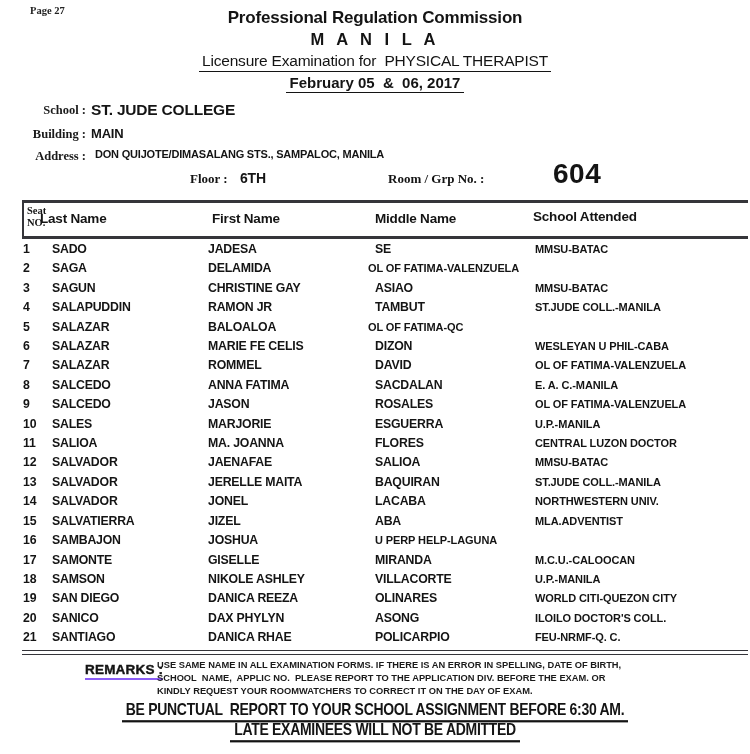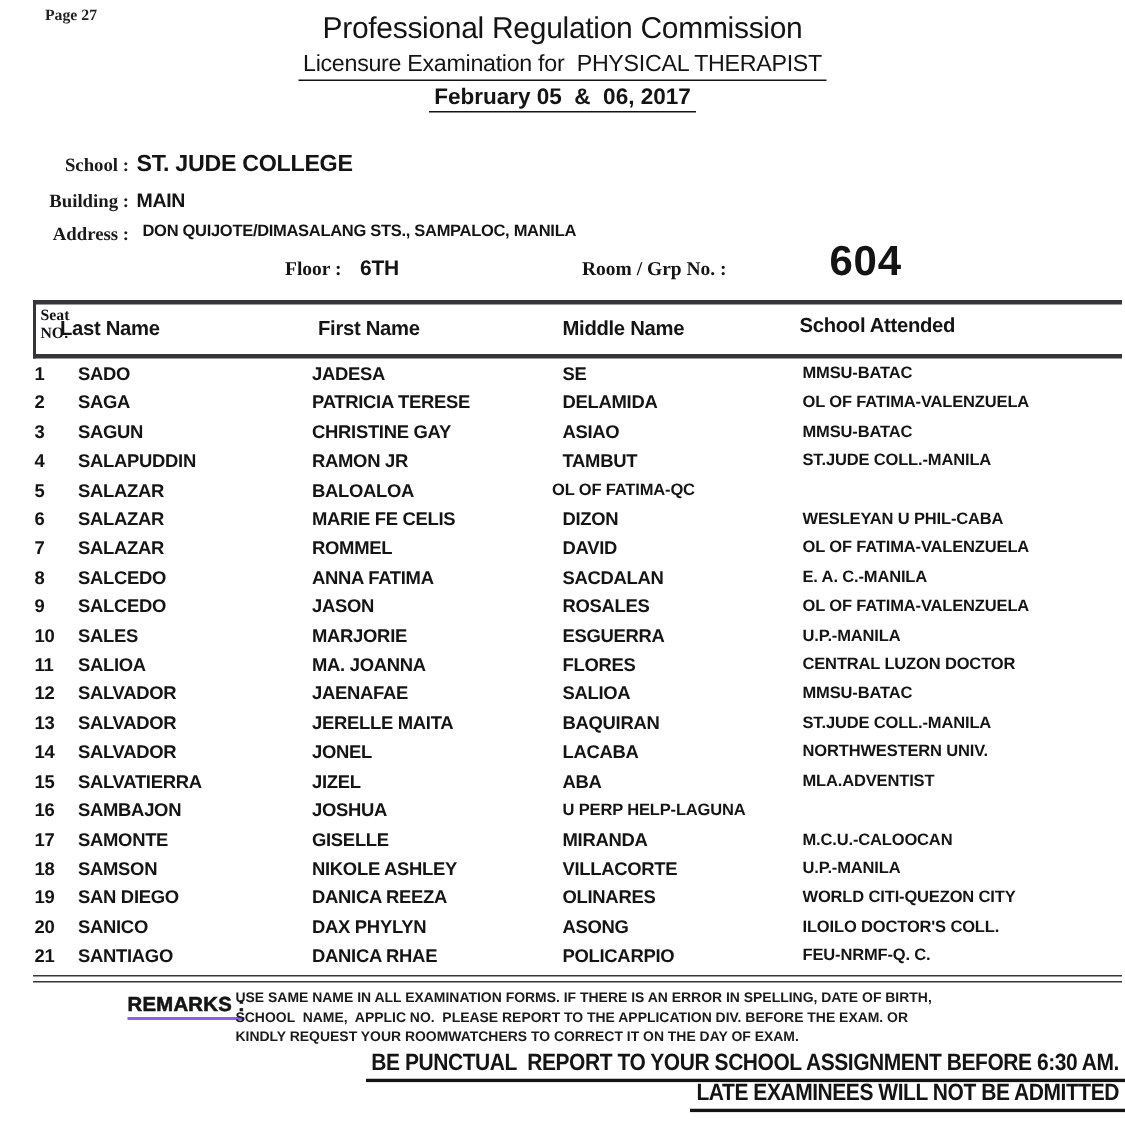--- a/index.html
+++ b/index.html
@@ -13,21 +13,21 @@
     overflow:hidden;
     margin:0 auto;
   }
   .pagenum {
     position:absolute; left:30px; top:5px;
     font-family:"Liberation Serif", serif;
     font-size:10.5px; font-weight:bold; color:#222;
   }
   
   .hdr { position:absolute; left:0; right:0; top:8px; text-align:center; }
-  .hdr .org { font-size:20px; font-weight:normal; letter-spacing:-0.2px; }
+  .hdr .org { font-size:17px; font-weight:bold; letter-spacing:-0.2px; }
   .hdr .city { font-size:16.5px; font-weight:bold; letter-spacing:4px; margin-top:2px; }
   .hdr .exam {
     display:inline-block; font-size:15.5px; font-weight:normal;
     border-bottom:1.8px solid #141414; padding:0 3px 1px 3px; margin-top:3px;
     white-space:pre; letter-spacing:-0.2px;
   }
   .hdr .date {
     display:block; margin-top:2px;
   }
   .hdr .date span {
@@ -82,38 +82,39 @@
     font-size:13.5px; font-weight:bold; letter-spacing:0.2px;
     border-bottom:2px solid #8b5cf6; padding-bottom:1px;
     -webkit-text-stroke:0.4px #141414;
   }
   .remarks-lines { position:absolute; left:157px; top:659px; }
   .remarks-lines div {
     font-size:9.3px; font-weight:bold; line-height:12.8px;
     white-space:pre; letter-spacing:0; color:#1a1a1a;
   }
   
-  .foot { position:absolute; left:0; right:0; text-align:right; }
+  .foot { position:absolute; left:0; right:0; text-align:center; }
   .foot span {
     display:inline-block; font-weight:bold; font-size:14px; letter-spacing:-0.3px;
     border-bottom:2px solid #141414; padding:0 4px 2px 4px; white-space:pre;
     transform:scaleY(1.12); transform-origin:top;
   }
   .f-punctual { top:699px; }
   .f-late { top:719px; }
 </style>
 </head>
 <body>
 
 <div class="page">
 
   <div class="pagenum">Page 27</div>
 
   <div class="hdr">
     <div class="org">Professional Regulation Commission</div>
+    <div class="city">M A N I L A</div>
     <div class="exam">Licensure Examination for  PHYSICAL THERAPIST</div>
     <div class="date"><span>February 05  &amp;  06, 2017</span></div>
   </div>
 
   <div class="lbl l-school">School :</div>
   <div class="val v-school">ST. JUDE COLLEGE</div>
   <div class="lbl l-build">Building :</div>
   <div class="val v-build">MAIN</div>
   <div class="lbl l-addr">Address :</div>
   <div class="val v-addr">DON QUIJOTE/DIMASALANG STS., SAMPALOC, MANILA</div>
@@ -137,21 +138,20 @@
       <div class="c seat">1</div>
       <div class="c last">SADO</div>
       <div class="c first">JADESA</div>
       <div class="c middle">SE</div>
       <div class="c school">MMSU-BATAC</div>
     </div>
 
     <div class="trow">
       <div class="c seat">2</div>
       <div class="c last">SAGA</div>
-      <div class="c first">PATRICIA TERESE</div>
       <div class="c middle">DELAMIDA</div>
       <div class="c school">OL OF FATIMA-VALENZUELA</div>
     </div>
 
     <div class="trow">
       <div class="c seat">3</div>
       <div class="c last">SAGUN</div>
       <div class="c first">CHRISTINE GAY</div>
       <div class="c middle">ASIAO</div>
       <div class="c school">MMSU-BATAC</div>

